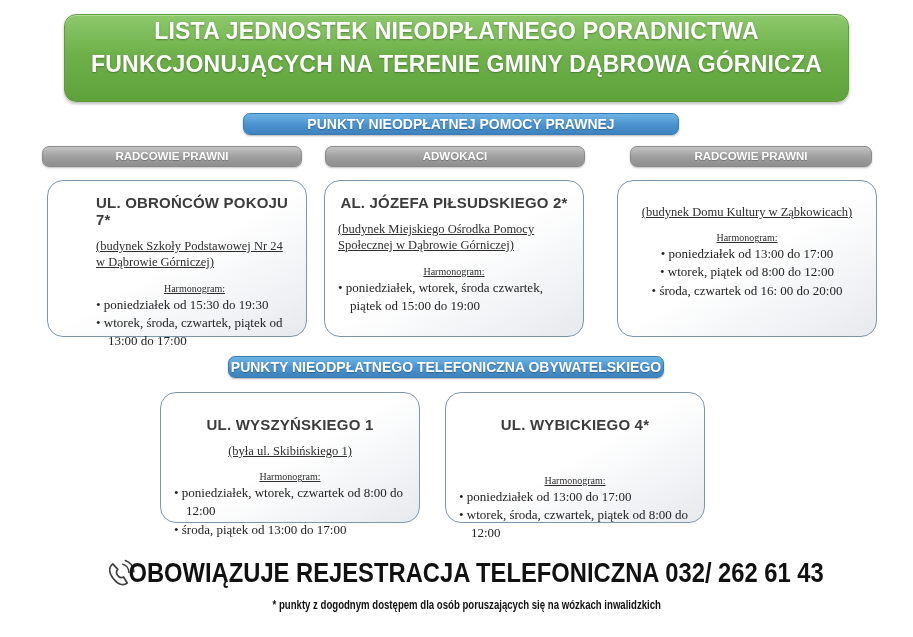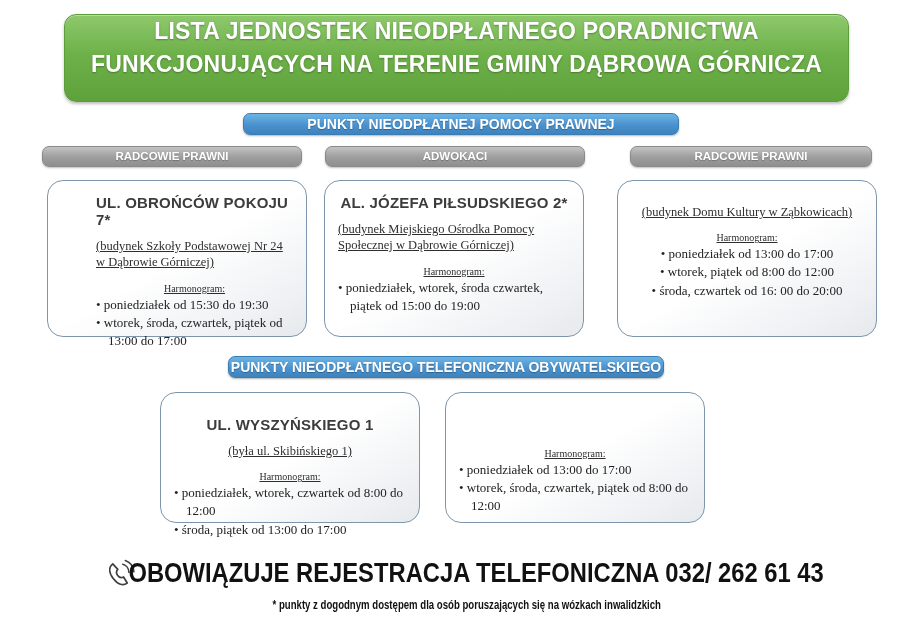--- a/index.html
+++ b/index.html
@@ -107,20 +107,21 @@
     <div class="card-title t-center" style="margin-top:10px;">UL. WYSZYŃSKIEGO 1</div>
     <div class="card-sub t-center">(była ul. Skibińskiego 1)</div>
     <div class="sched"><span>Harmonogram:</span></div>
     <div class="bullets">
       <div class="bullet">poniedziałek, wtorek, czwartek od 8:00 do 12:00</div>
       <div class="bullet">środa, piątek od 13:00 do 17:00</div>
     </div>
   </div>
 
   <div class="card row2" style="left:445px;">
+    <div class="card-title t-center" style="margin-top:10px;">UL. WYBICKIEGO 4*</div>
     <div class="sched" style="margin-top:42px;"><span>Harmonogram:</span></div>
     <div class="bullets">
       <div class="bullet">poniedziałek od 13:00 do 17:00</div>
       <div class="bullet">wtorek, środa, czwartek, piątek od 8:00 do 12:00</div>
     </div>
   </div>
 
   <div class="phone-wrap">
     <svg width="36" height="40" viewBox="0 0 36 40" fill="none">
       <g transform="rotate(8 18 20)">

